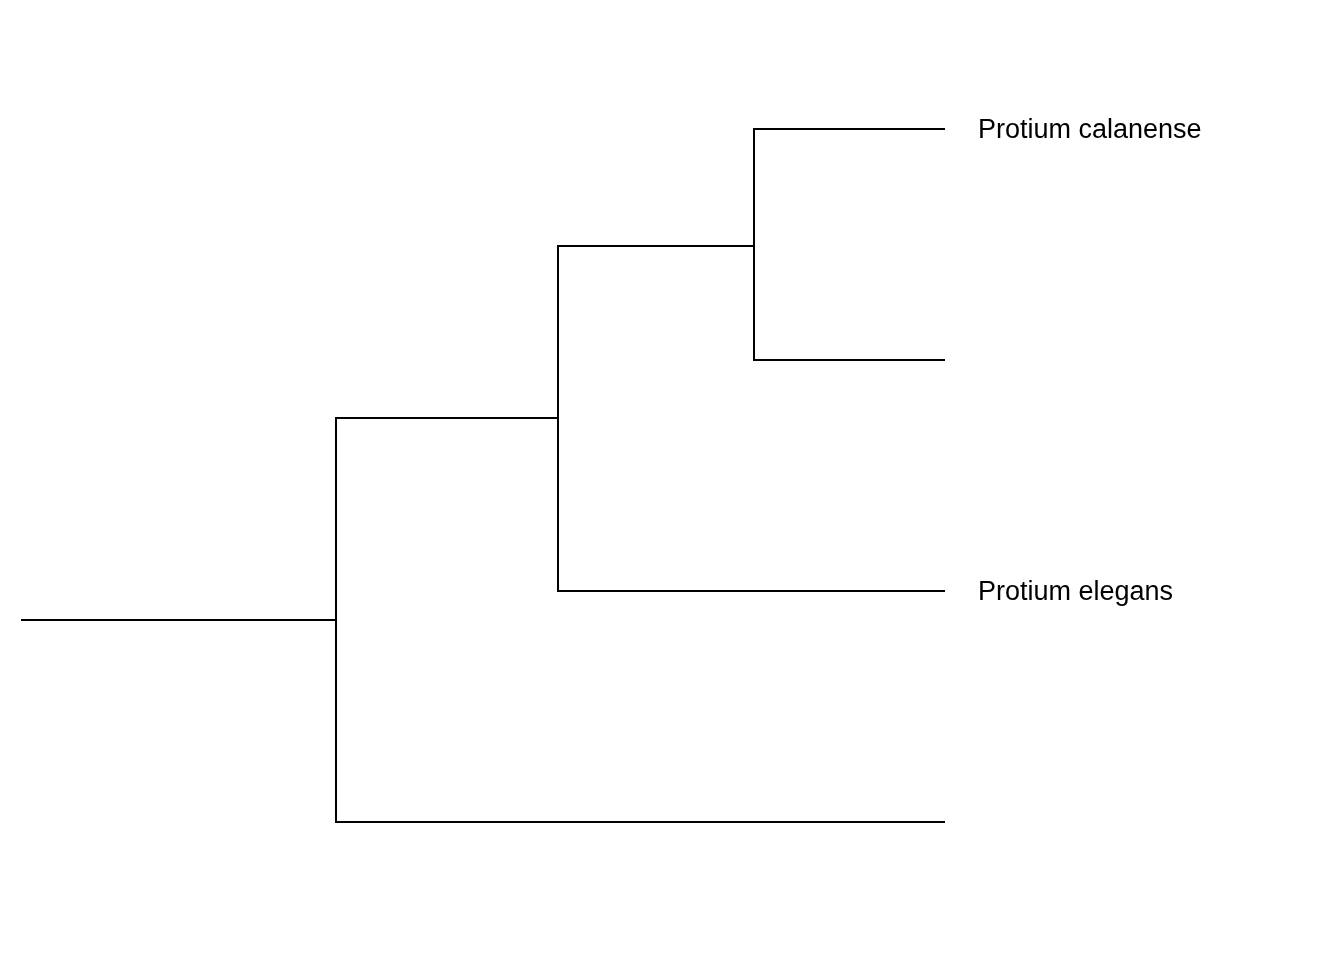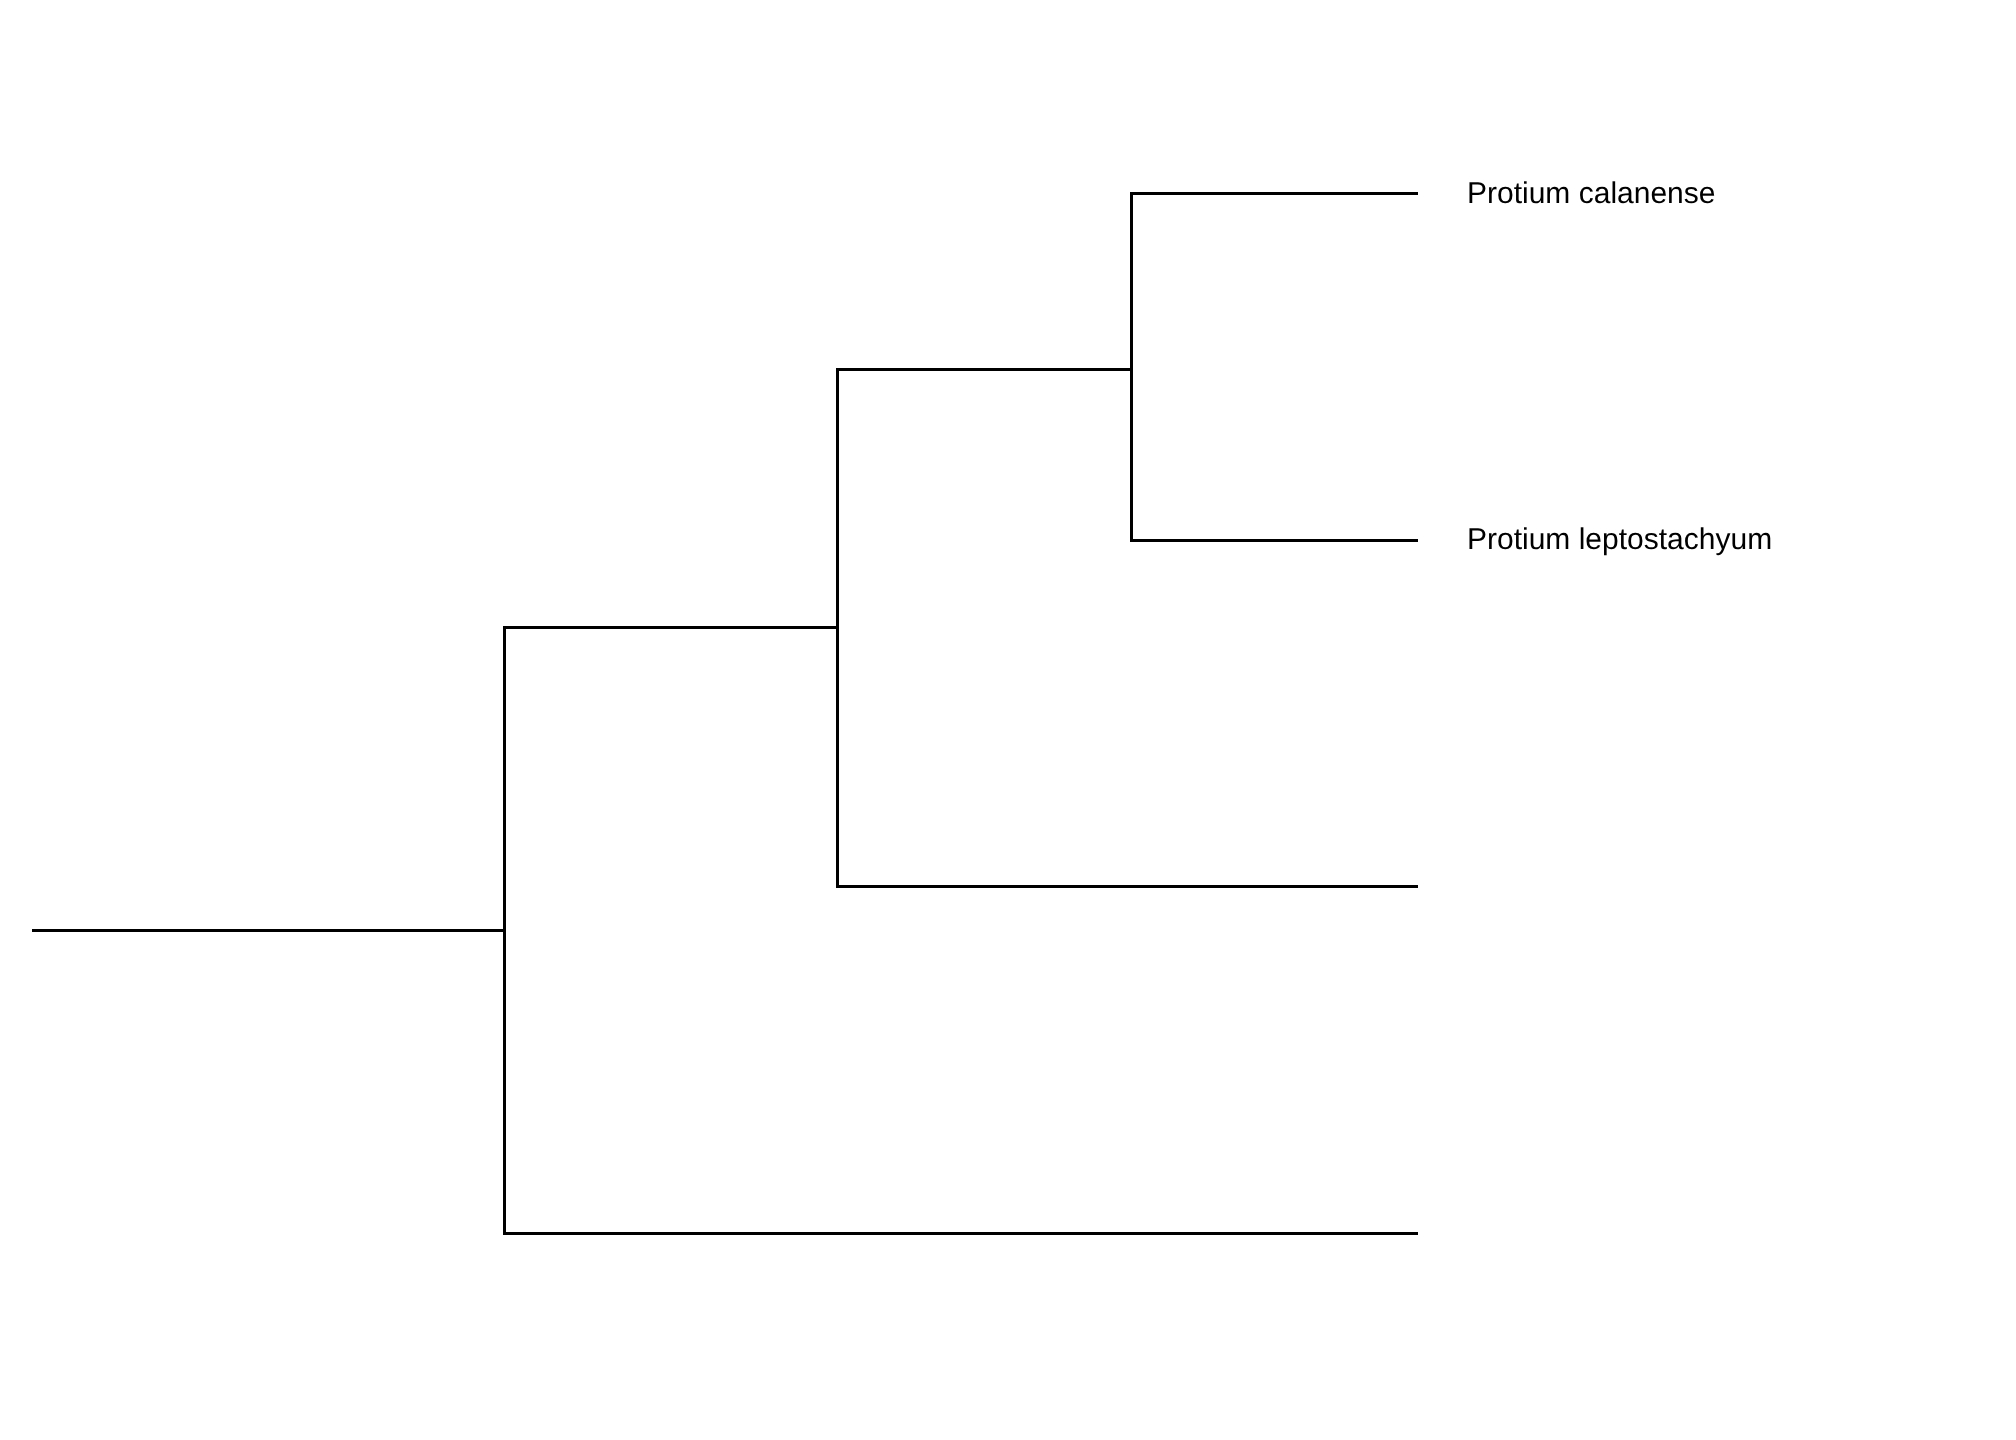--- a/index.html
+++ b/index.html
@@ -24,21 +24,21 @@
     position: absolute;
     top: 0;
     left: 0;
     width: 1344px;
     height: 960px;
     display: block;
   }
   .tip-label {
     position: absolute;
     font-family: "Liberation Sans", sans-serif;
-    font-size: 20px;
+    font-size: 27px;
     font-style: normal;
     font-weight: 400;
     color: #000000;
     white-space: nowrap;
     line-height: 1;
     transform: translateY(-50%);
   }
 </style>
 </head>
 <body>
@@ -64,17 +64,17 @@
     <line x1="754" y1="129" x2="754" y2="360" stroke="#000000" stroke-width="2" shape-rendering="crispEdges"></line>
 
     <line x1="753" y1="129" x2="945" y2="129" stroke="#000000" stroke-width="2" shape-rendering="crispEdges"></line>
 
     <line x1="753" y1="360" x2="945" y2="360" stroke="#000000" stroke-width="2" shape-rendering="crispEdges"></line>
 
   </svg>
 
   <span class="tip-label" style="left:978px; top:129px;">Protium calanense</span>
 
-  <span class="tip-label" style="left:978px; top:360px;">Protium leptostachyum</span>
 
+  <span class="tip-label" style="left:978px; top:591px;">Protium elegans</span>
 
 
 </div>
 
 </body></html>

